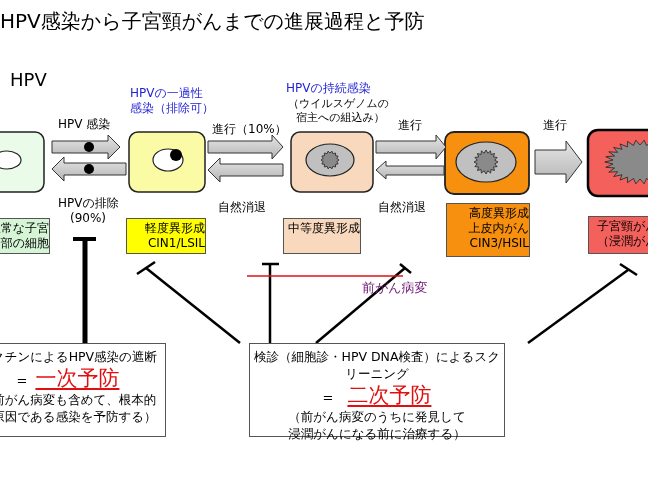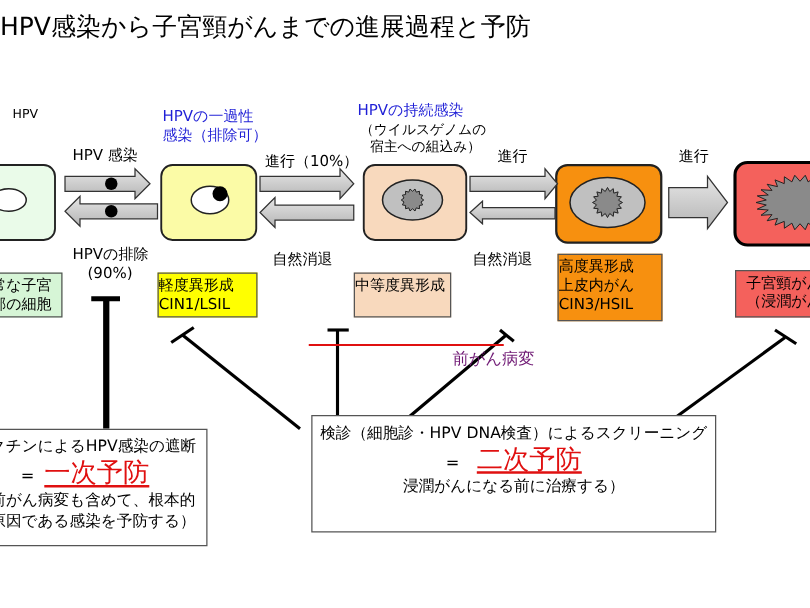--- a/index.html
+++ b/index.html
@@ -12,21 +12,21 @@
   .abs { position: absolute; }
   .title {
     left: 0; top: 8px; width: 648px; text-align: left;
     font-size: 20px; letter-spacing: 0px; color: #000;
   }
   .lbl { font-size: 12px; white-space: nowrap; line-height: 15px; }
   .blue { color: #1f1fd6; }
   .small { font-size: 11px; line-height: 14px; }
   .stage-label {
     border: 1px solid #555; font-size: 12px; line-height: 15px;
-    text-align: left; box-sizing: border-box; padding-top: 2px;
+    text-align: right; box-sizing: border-box; padding-top: 2px;
   }
   .prev-box {
     border: 1px solid #555; background: #fff; text-align: center;
     box-sizing: border-box; font-size: 12.5px; line-height: 17px;
   }
   .prev-title { font-size: 21px; color: #e01010; text-decoration: underline; text-underline-offset: 3px; line-height: 26px; }
   .red { color: #701a75; }
   svg { position: absolute; left: 0; top: 0; }
 </style>
 </head>
@@ -101,21 +101,21 @@
     <line x1="405" y1="268" x2="316" y2="343"></line>
     <line x1="620" y1="264" x2="637" y2="275"></line>
     <line x1="628" y1="270" x2="412" y2="343" style="display:none"></line>
     <line x1="628" y1="270" x2="528" y2="343"></line>
   </g>
   <line x1="247" y1="276" x2="403" y2="276" stroke="#e01010" stroke-width="1.5"></line>
 </svg>
 
 <div class="abs title">HPV感染から子宮頸がんまでの進展過程と予防</div>
 
-<div class="abs lbl" style="left:10px;top:84px;font-size:10px">HPV</div>
+<div class="abs lbl" style="left:10px;top:72px;font-size:18px">HPV</div>
 
 <div class="abs lbl blue" style="left:130px;top:86px">HPVの一過性</div>
 <div class="abs lbl blue" style="left:130px;top:101px">感染（排除可）</div>
 
 <div class="abs lbl blue" style="left:286px;top:81px">HPVの持続感染</div>
 <div class="abs lbl small" style="left:288px;top:97px">（ウイルスゲノムの</div>
 <div class="abs lbl small" style="left:296px;top:111px">宿主への組込み）</div>
 
 <div class="abs lbl" style="left:58px;top:117px">HPV 感染</div>
 <div class="abs lbl" style="left:212px;top:122px">進行（10%）</div>
@@ -153,20 +153,21 @@
 <div class="abs prev-box" style="left:-30px;top:343px;width:196px;height:94px;padding-top:4px">
   <div>ワクチンによるHPV感染の遮断</div>
   <div>
     <span style="font-size:13px;margin-right:4px">=</span>
     <span class="prev-title">一次予防</span>
   </div>
   <div>（前がん病変も含めて、根本的</div>
   <div>な原因である感染を予防する）</div>
 </div>
 
-<div class="abs prev-box" style="left:249px;top:332px;width:324px;height:94px;padding-top:4px">
+<div class="abs prev-box" style="left:249px;top:343px;width:256px;height:94px;padding-top:4px">
   <div>検診（細胞診・HPV DNA検査）によるスクリーニング</div>
   <div>
     <span style="font-size:13px;margin-right:10px">=</span>
     <span class="prev-title">二次予防</span>
   </div>
+  <div>（前がん病変のうちに発見して</div>
   <div>浸潤がんになる前に治療する）</div>
 </div>
 
 </body></html>

